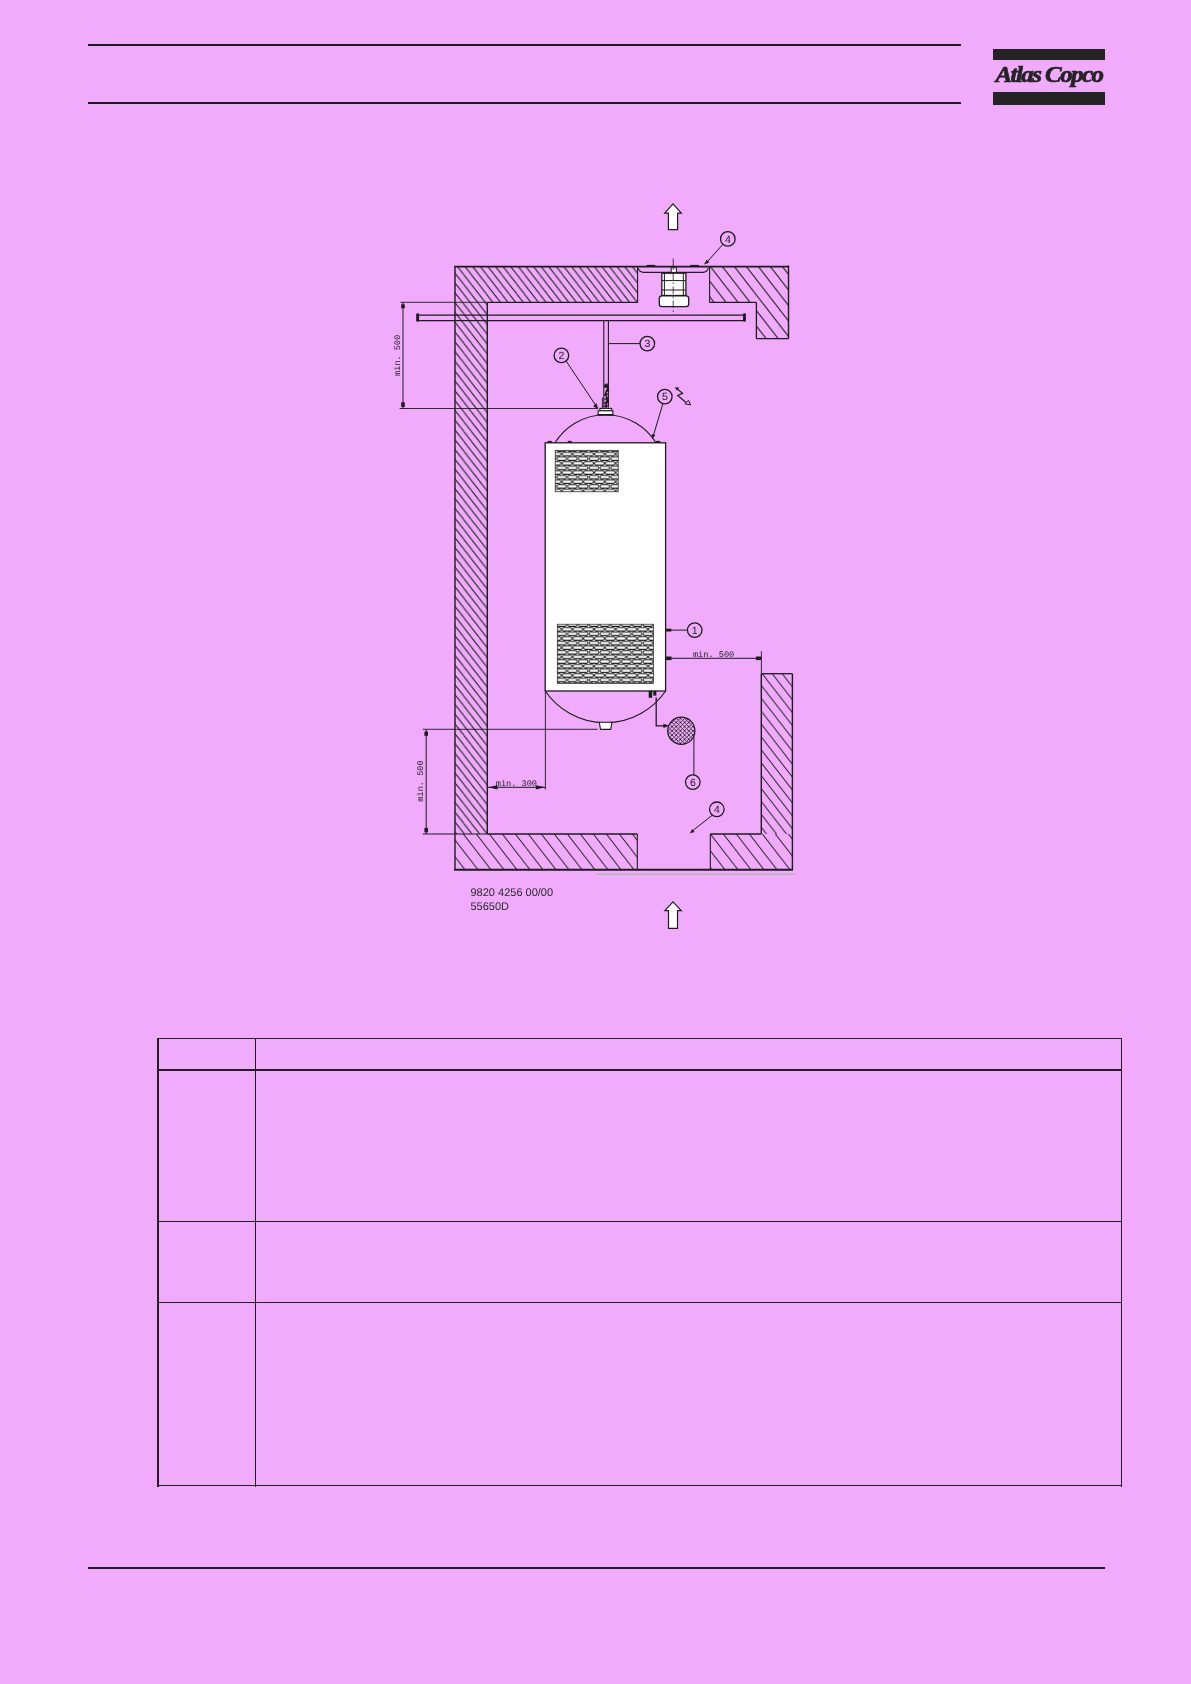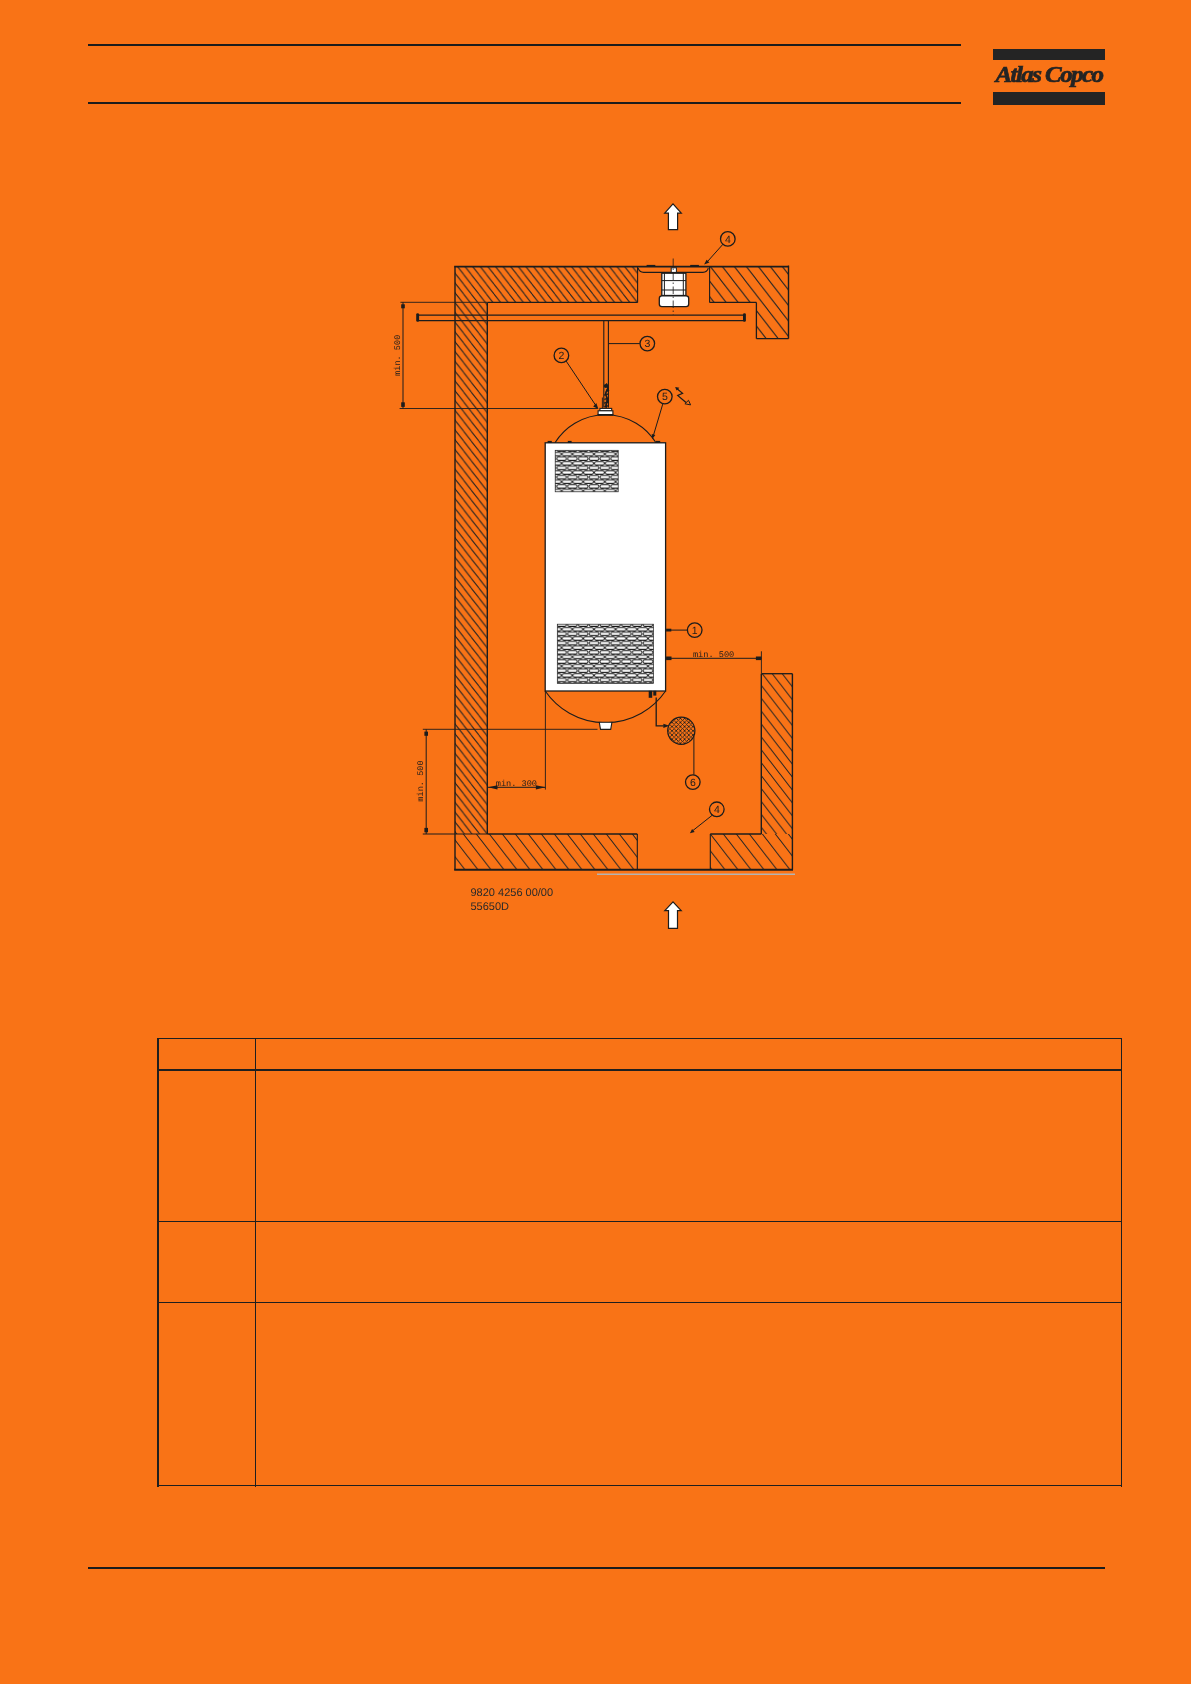--- a/index.html
+++ b/index.html
@@ -1,16 +1,16 @@
 <!DOCTYPE html>
 <html><head>
 <meta charset="utf-8">
 <style>
 html,body{margin:0;padding:0;background:#fff}
-#page{position:relative;width:1191px;height:1684px;background:#f97316;font-family:"Liberation Sans",sans-serif;overflow:hidden}
+#page{position:relative;width:1191px;height:1684px;background:#f0abfc;font-family:"Liberation Sans",sans-serif;overflow:hidden}
 .abs{position:absolute}
 </style>
 </head>
 <body>
 <div id="page">
 
 <div class="abs" style="left:88px;top:43.5px;width:873px;height:2px;background:#1c1c1c"></div>
 
 <div class="abs" style="left:88px;top:102px;width:873px;height:2px;background:#1c1c1c"></div>
 

